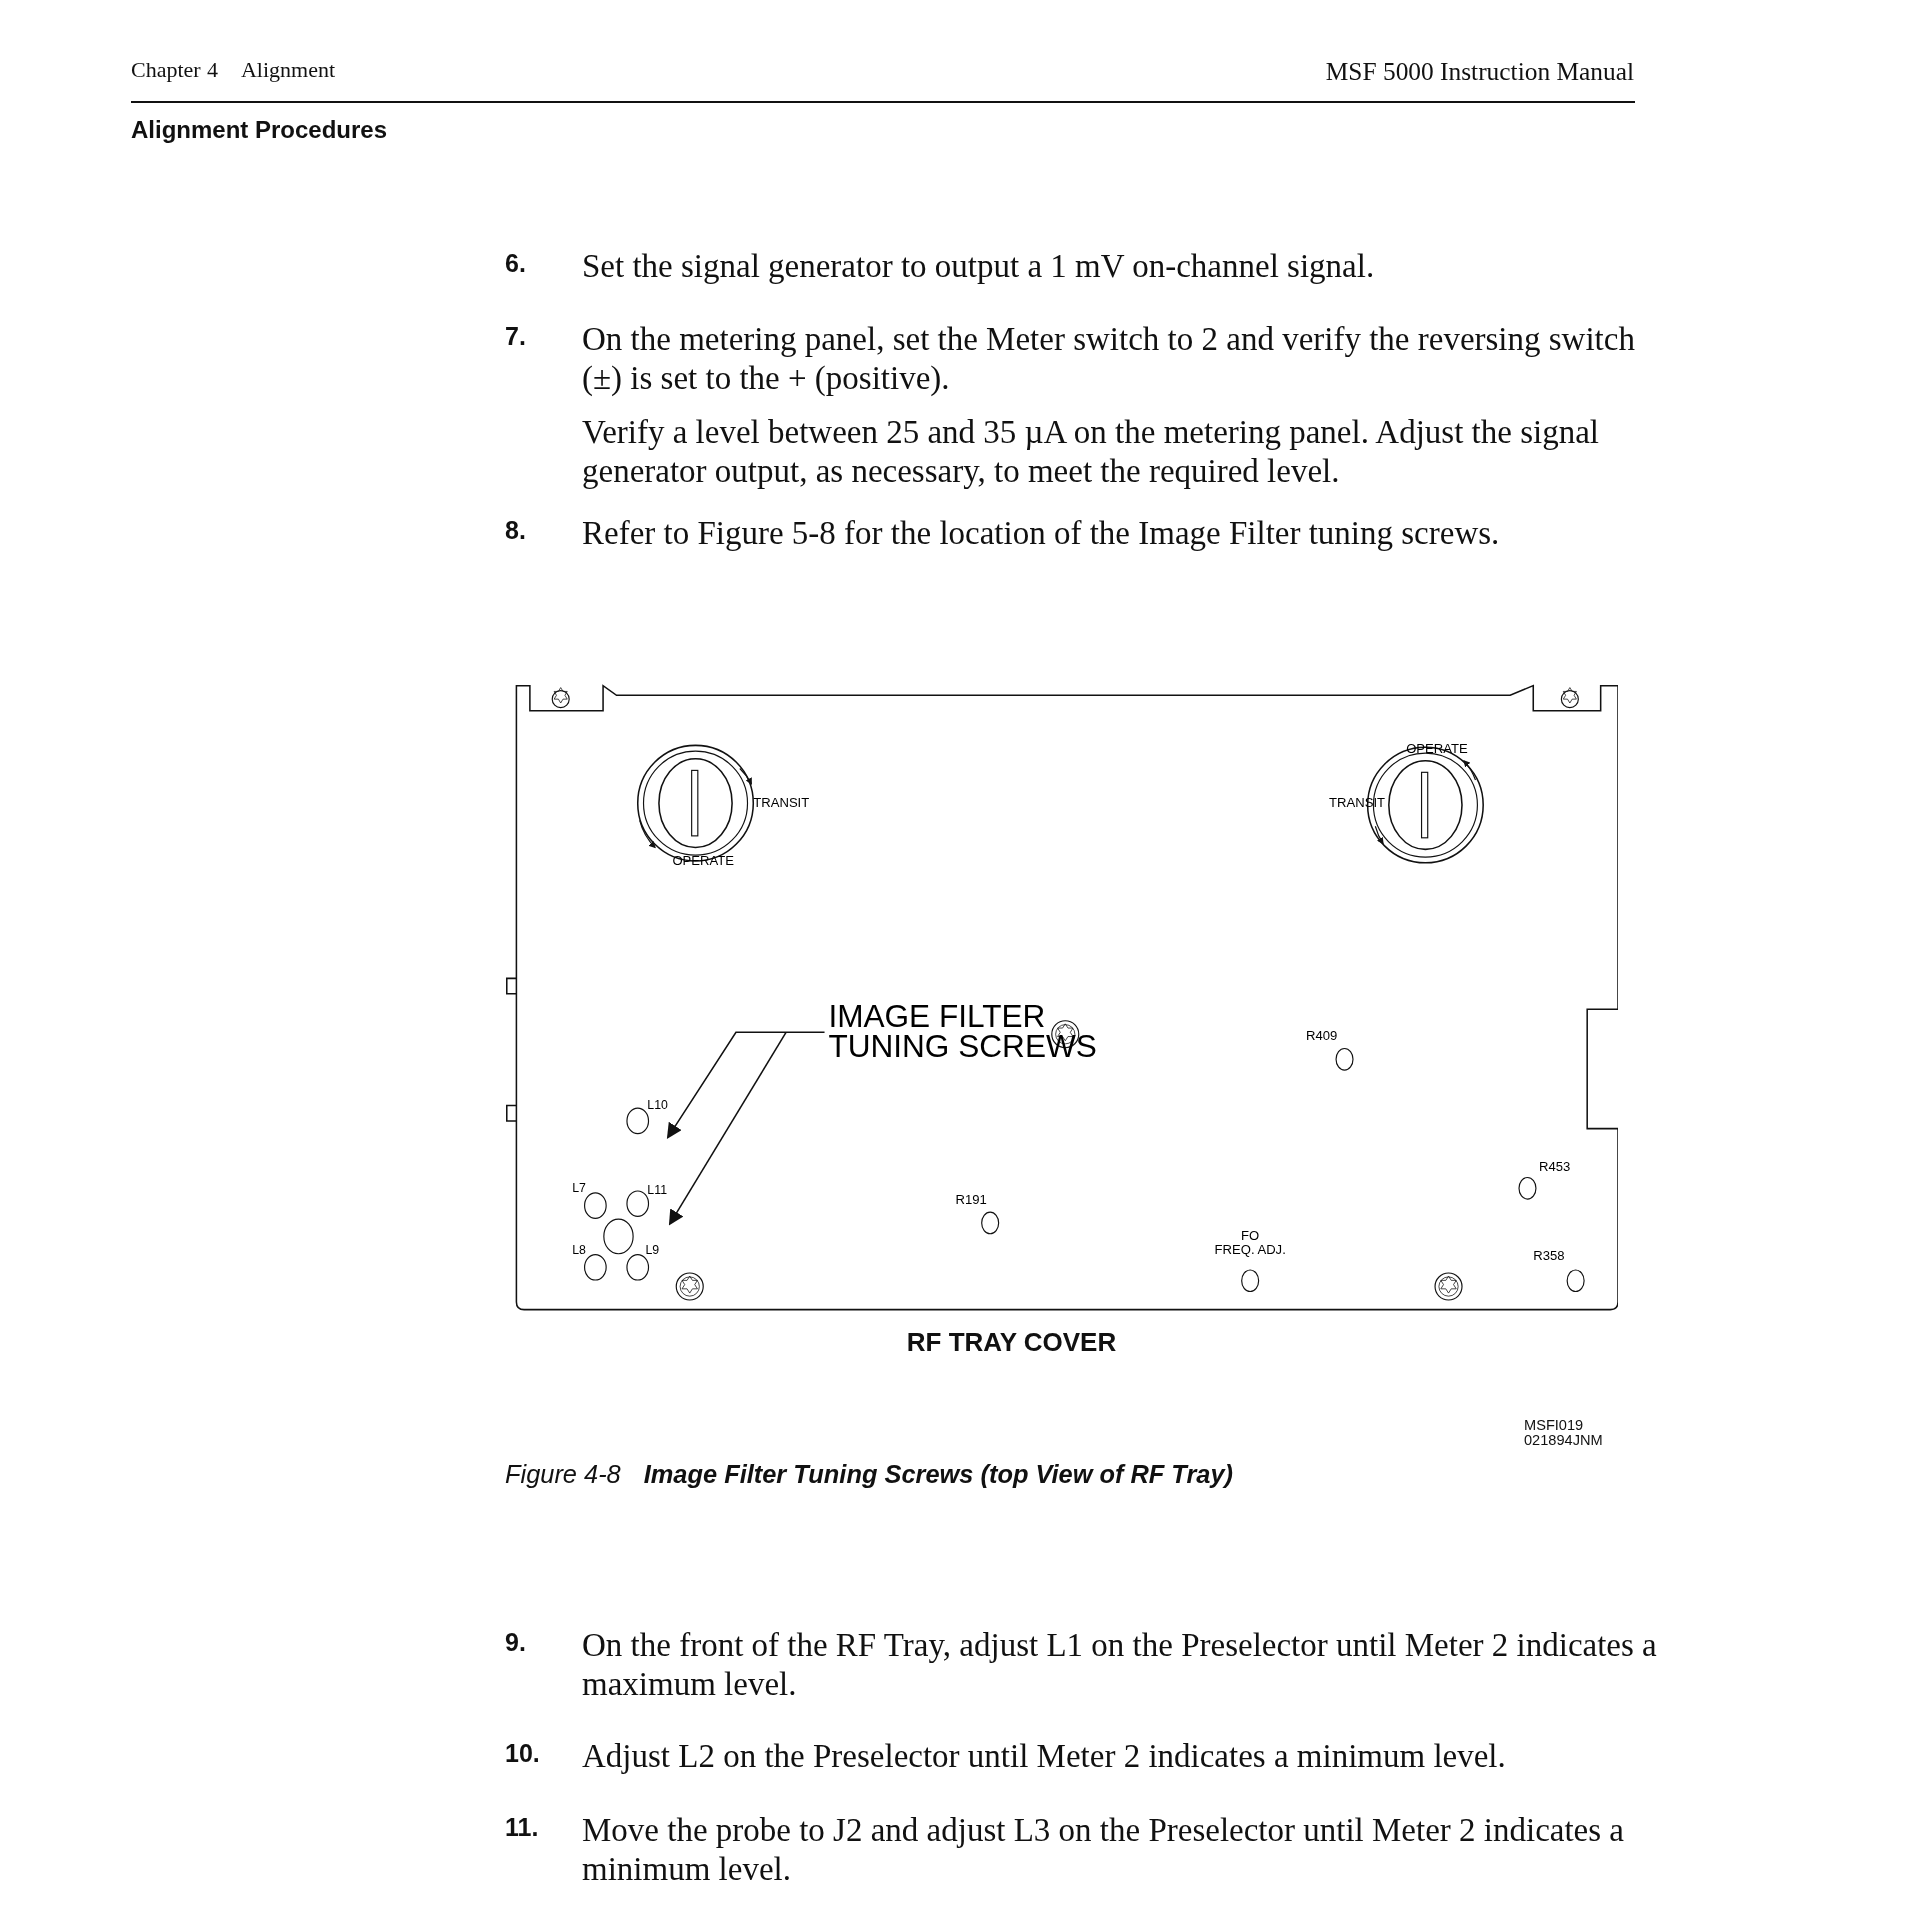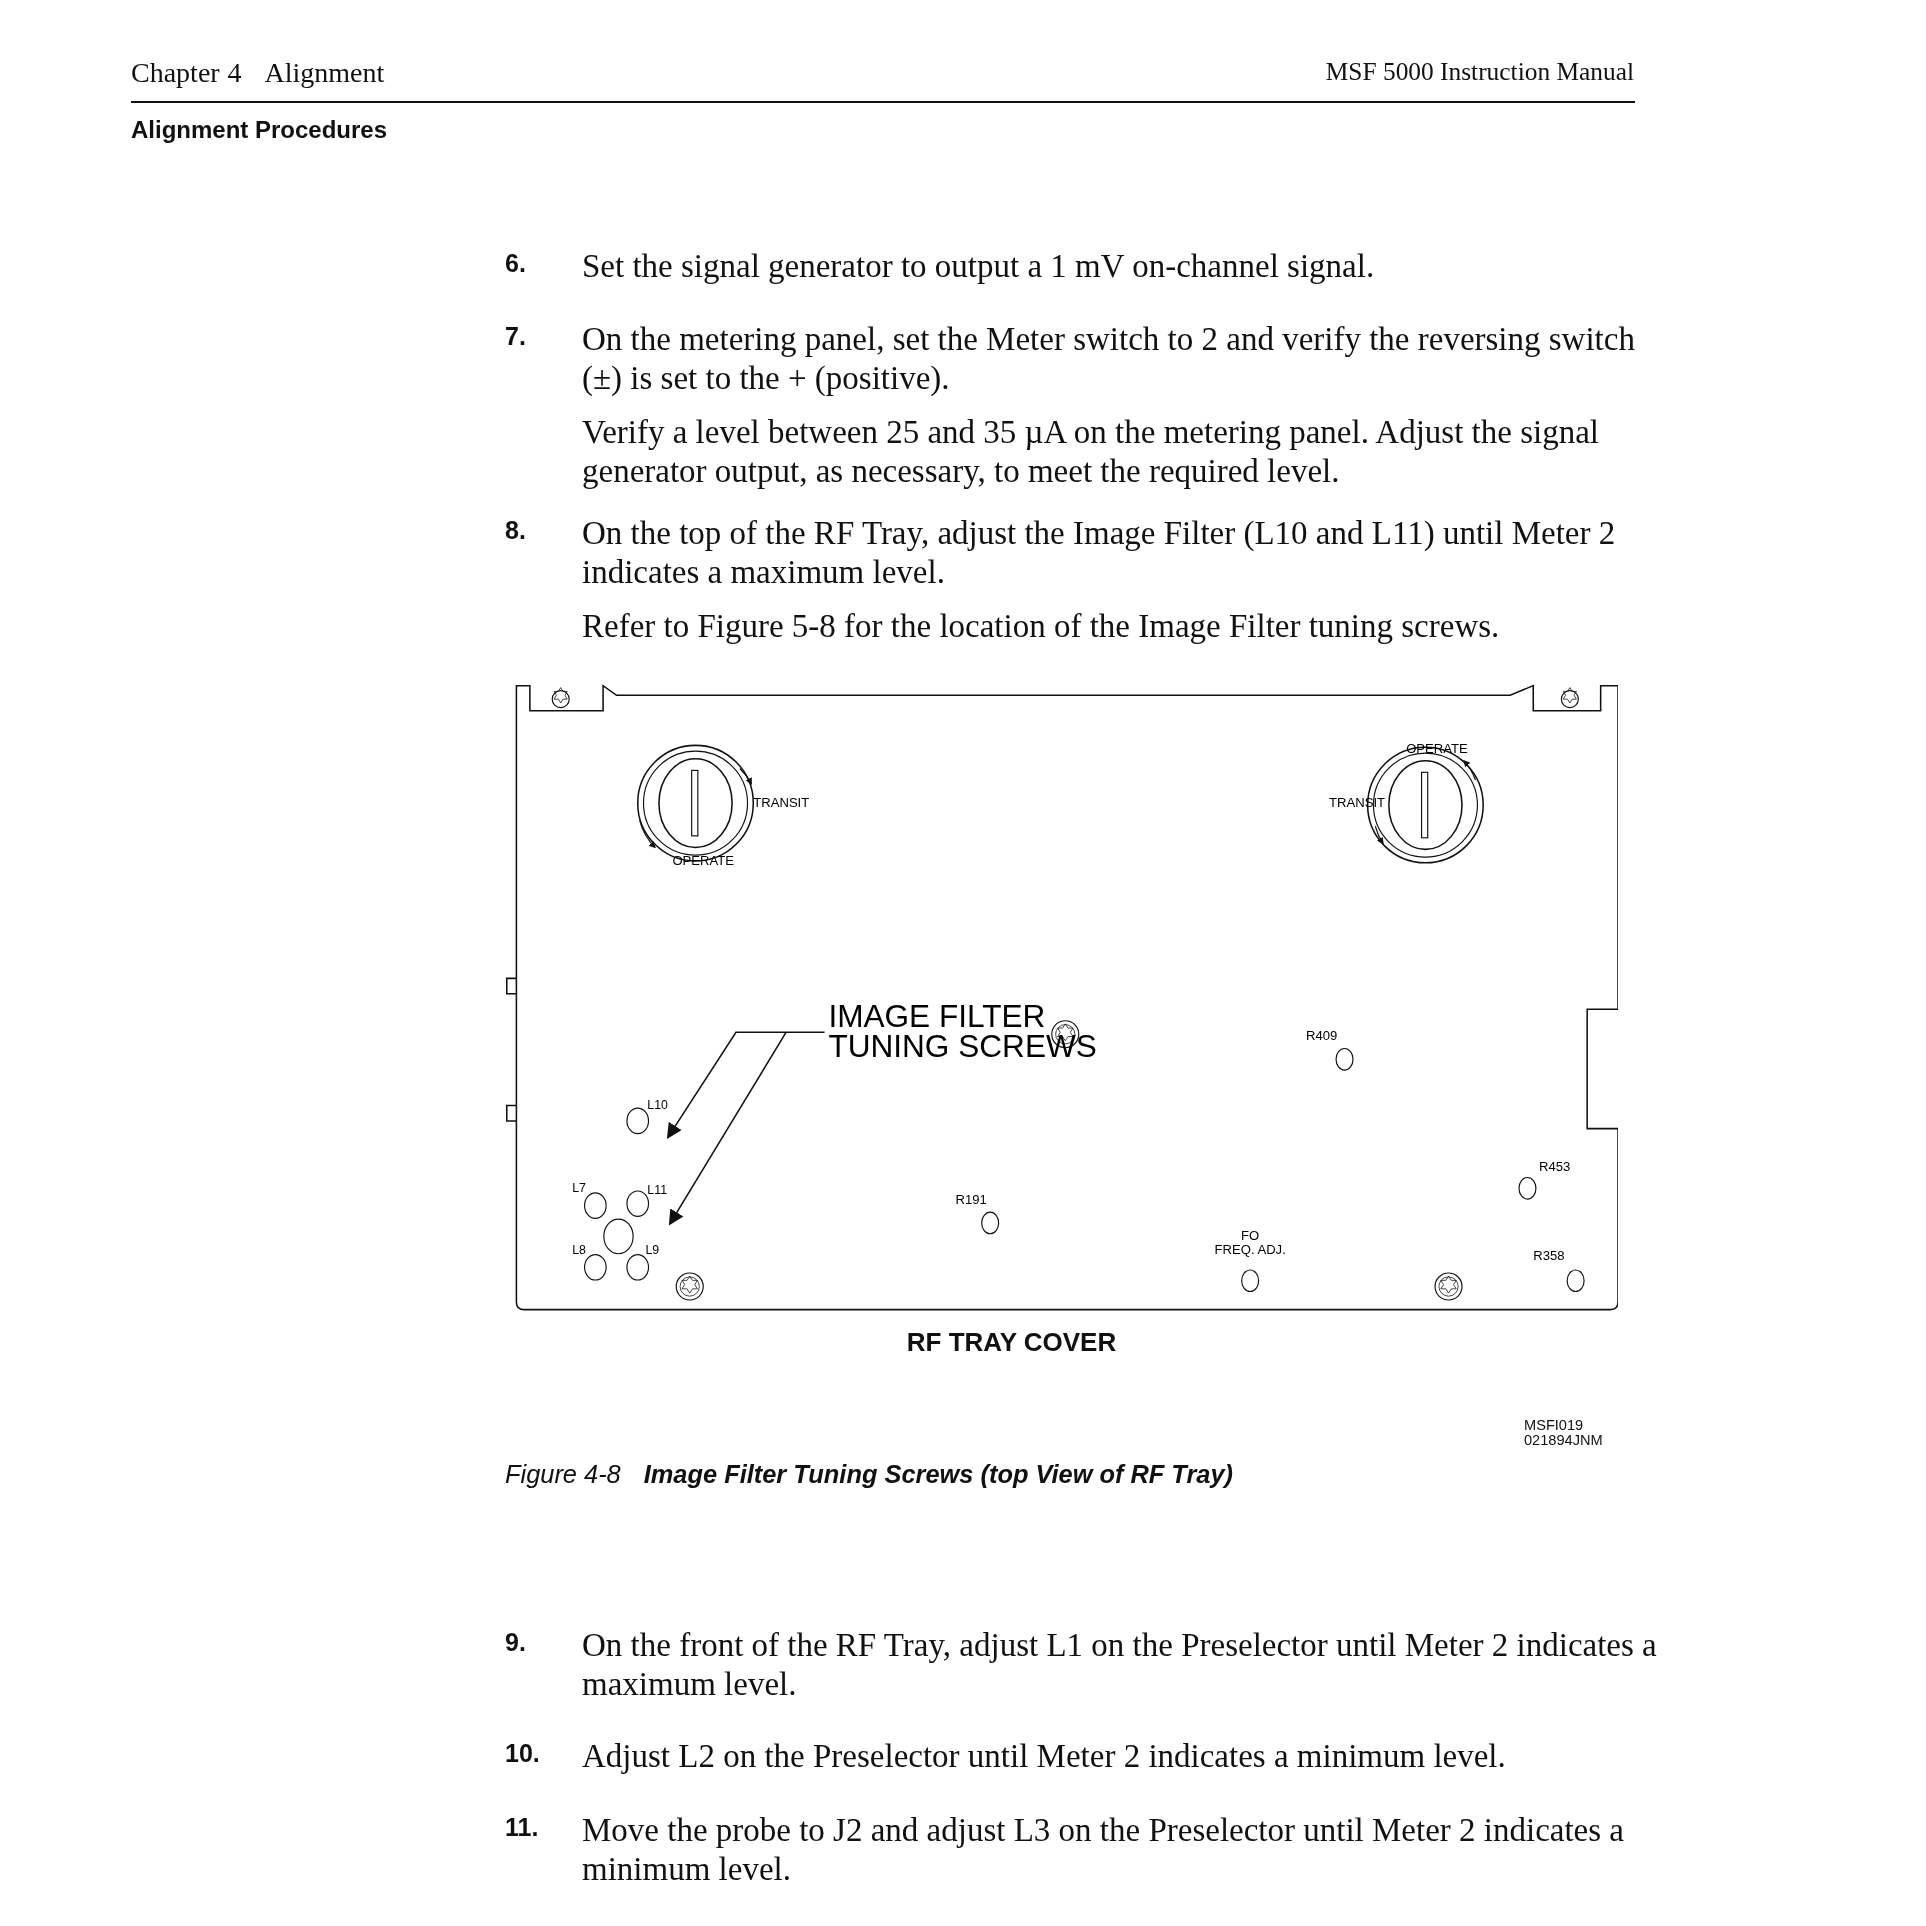--- a/index.html
+++ b/index.html
@@ -1,20 +1,20 @@
 <!DOCTYPE html>
 <html style="font-size:6.2px"><head>
 <meta charset="utf-8">
 <style>
   html, body { margin: 0; padding: 0; background: #ffffff; }
   body { width: 1938px; height: 2553px; position: relative; overflow: hidden; color: #111; }
   .serif { font-family: "Liberation Serif", "DejaVu Serif", serif; }
   .sans { font-family: "Liberation Sans", "DejaVu Sans", sans-serif; }
 
-  #hdr-left { position: absolute; left: 131px; top: 57px; font-size: 28px; word-spacing: 0.8px; }
+  #hdr-left { position: absolute; left: 131px; top: 57px; font-size: 22px; word-spacing: 0.8px; }
   #hdr-left .sp { display: inline-block; width: 23px; }
   #hdr-right { position: absolute; right: 304px; top: 57px; font-size: 25.4px; }
   #hdr-rule { position: absolute; left: 131px; top: 101px; width: 1504px; height: 1.9px; background: #111; }
   #section-title { position: absolute; left: 131px; top: 116px; font-size: 24px; font-weight: bold; }
 
   .step { position: absolute; left: 505px; width: 1156px; }
   .step .num { position: absolute; left: 0; top: 1.5px; font-size: 25px; font-weight: bold; }
   .step .body { position: absolute; left: 77px; width: 1086px; font-size: 33px; line-height: 39px; }
   .step .para { margin: 0; }
   .step .para + .para { margin-top: 15.4px; }
@@ -47,21 +47,20 @@
 <div class="step" style="top:320px;">
   <span class="num sans">7.</span>
   <div class="body serif">
     <p class="para">On the metering panel, set the Meter switch to 2 and verify the reversing switch (±) is set to the + (positive).</p>
     <p class="para">Verify a level between 25 and 35 µA on the metering panel. Adjust the signal generator output, as necessary, to meet the required level.</p>
   </div>
 </div>
 <div class="step" style="top:514px;">
   <span class="num sans">8.</span>
   <div class="body serif">
-    <p class="para">On the top of the RF Tray, adjust the Image Filter (L10 and L11) until Meter 2 indicates a maximum level.</p>
     <p class="para">Refer to Figure 5-8 for the location of the Image Filter tuning screws.</p>
   </div>
 </div>
 
 <div id="figure">
   <svg viewBox="0 0 2900 1700" xmlns="http://www.w3.org/2000/svg" font-family="Liberation Sans, DejaVu Sans, sans-serif">
     <defs>
       <marker id="arrowhead" markerWidth="10" markerHeight="10" refX="8" refY="5" orient="auto" markerUnits="strokeWidth">
         <path d="M0,0 L10,5 L0,10 z" fill="#111"></path>
       </marker>

